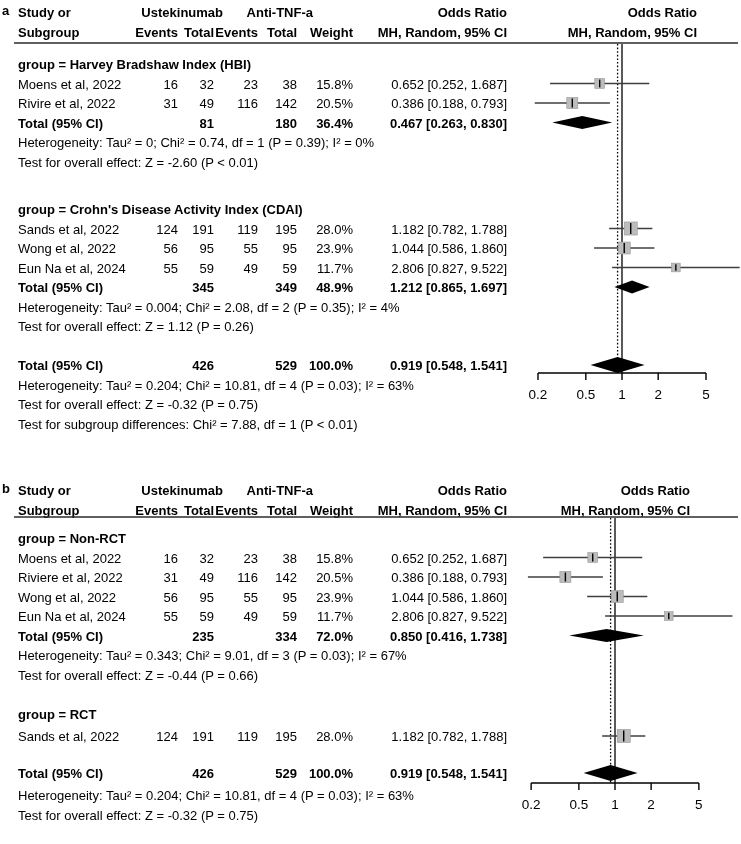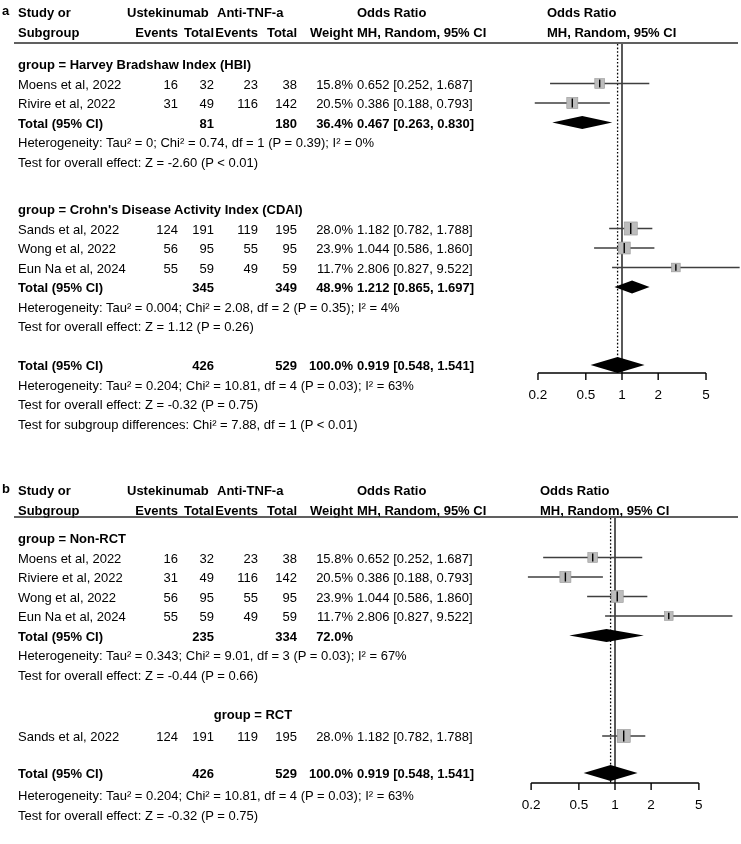--- a/index.html
+++ b/index.html
@@ -6,21 +6,21 @@
   #figure{
     position:relative;width:741px;height:844px;background:#ffffff;
     font-family:"Liberation Sans",sans-serif;color:#000;overflow:hidden;
   }
   .abs{position:absolute;}
   .hdr{font-weight:bold;font-size:13px;line-height:19px;white-space:nowrap;}
   .panel-label{font-weight:bold;font-size:13px;}
   .row{position:absolute;height:19px;line-height:19px;font-size:13px;white-space:nowrap;}
   .cell{position:absolute;top:0;height:19px;line-height:19px;}
   .r{text-align:right;}
-  .c{text-align:left;}
+  .c{text-align:right;}
   .bold{font-weight:bold;}
   .stat{font-size:13px;}
   .grp{font-weight:bold;}
   #plot-svg{position:absolute;left:0;top:0;pointer-events:none;}
 </style>
 </head>
 <body>
 
 <div id="figure">
 
@@ -193,29 +193,30 @@
         <span class="cell r" style="left: 293px; width: 60px;">11.7%</span>
         <span class="cell c" style="left: 357px; width: 150px;">2.806 [0.827, 9.522]</span>
       </div>
       <div class="row" style="top: 626.5px; left: 0px; width: 510px;">
         <span class="cell  bold" style="left: 18px; width: 150px;">Total (95% CI)</span>
         <span class="cell r bold" style="left: 126px; width: 52px;"></span>
         <span class="cell r bold" style="left: 170px; width: 44px;">235</span>
         <span class="cell r bold" style="left: 211px; width: 47px;"></span>
         <span class="cell r bold" style="left: 253px; width: 44px;">334</span>
         <span class="cell r bold" style="left: 293px; width: 60px;">72.0%</span>
+        <span class="cell c bold" style="left: 357px; width: 150px;">0.850 [0.416, 1.738]</span>
       </div>
       <div class="row" style="top: 646px; left: 0px; width: 510px;">
         <span class="cell stat" style="left: 18px; width: 480px;">Heterogeneity: Tau² = 0.343; Chi² = 9.01, df = 3 (P = 0.03); I² = 67%</span>
       </div>
       <div class="row" style="top: 665.5px; left: 0px; width: 510px;">
         <span class="cell stat" style="left: 18px; width: 480px;">Test for overall effect: Z = -0.44 (P = 0.66)</span>
       </div>
       <div class="row" style="top: 705px; left: 0px; width: 510px;">
-        <span class="cell grp" style="left: 18px; width: 470px; text-align: center;">group = RCT</span>
+        <span class="cell grp" style="left: 18px; width: 470px;">group = RCT</span>
       </div>
       <div class="row" style="top: 727px; left: 0px; width: 510px;">
         <span class="cell " style="left: 18px; width: 150px;">Sands et al, 2022</span>
         <span class="cell r" style="left: 126px; width: 52px;">124</span>
         <span class="cell r" style="left: 170px; width: 44px;">191</span>
         <span class="cell r" style="left: 211px; width: 47px;">119</span>
         <span class="cell r" style="left: 253px; width: 44px;">195</span>
         <span class="cell r" style="left: 293px; width: 60px;">28.0%</span>
         <span class="cell c" style="left: 357px; width: 150px;">1.182 [0.782, 1.788]</span>
       </div>

